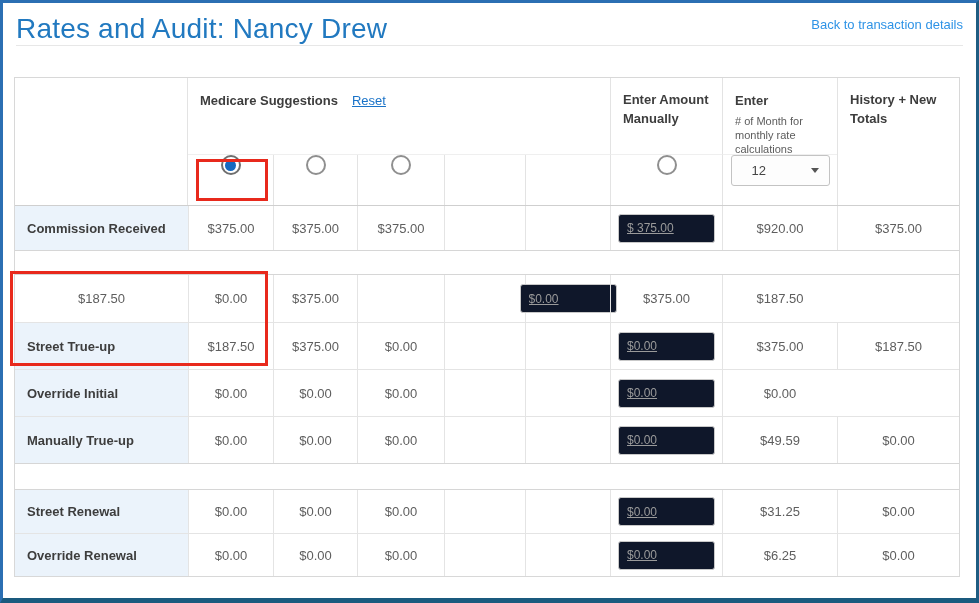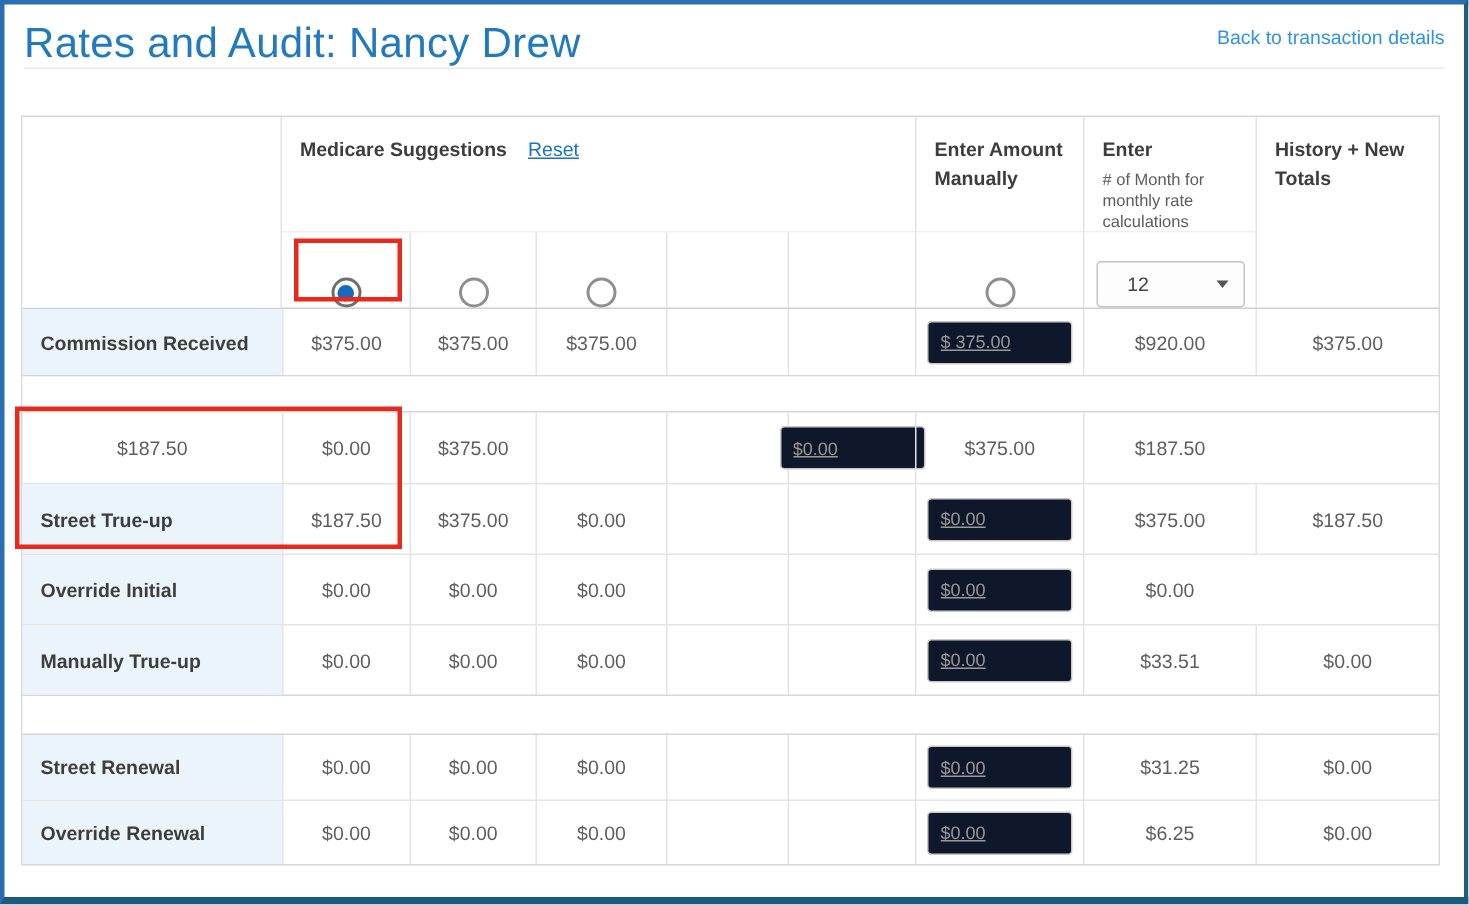--- a/index.html
+++ b/index.html
@@ -39,21 +39,21 @@
   .h-label-cell{grid-area:1/1/3/2;border-right:1px solid #e3e3e3;background:#fff;}
   .h-ms-cell{grid-area:1/2/2/7;border-bottom:1px solid #efefef;padding:13px 0 0 12px;}
   .h-enter-cell{grid-area:1/7/2/8;border-left:1px solid #e3e3e3;border-bottom:1px solid #efefef;padding:13px 10px 0 12px;}
   .h-rate-cell{grid-area:1/8/2/9;border-left:1px solid #e3e3e3;border-bottom:1px solid #efefef;padding:13px 8px 0 12px;}
   .h-history-cell{grid-area:1/9/3/10;border-left:1px solid #e3e3e3;padding:13px 14px 0 12px;}
   .h-bold{font-size:13px;font-weight:700;color:#3d3d3d;line-height:1.45;}
   .h-enter-cell .h-bold{display:block;max-width:92px;}
   .h-history-cell .h-bold{display:block;max-width:100px;}
   .reset-link{font-size:13px;color:#1a73c8;text-decoration:underline;margin-left:14px;cursor:pointer;}
   .rate-sub{display:block;margin-top:3px;font-size:11px;font-weight:400;color:#5c5c5c;line-height:1.3;max-width:82px;}
-  .r-cell{grid-row:2;display:flex;align-items:flex-end;justify-content:center;position:relative;}
+  .r-cell{grid-row:2;display:flex;align-items:flex-start;justify-content:center;position:relative;}
   .r1{grid-column:2;}.r2{grid-column:3;border-left:1px solid #e3e3e3;}
   .r3{grid-column:4;border-left:1px solid #e3e3e3;}
   .r4{grid-column:5;border-left:1px solid #e3e3e3;}
   .r5{grid-column:6;border-left:1px solid #e3e3e3;}
   .r-manual{grid-column:7;border-left:1px solid #e3e3e3;}
   .r-months{grid-column:8;border-left:1px solid #e3e3e3;}
   
   .radio{width:20px;height:20px;border:2px solid #8f8f8f;border-radius:50%;background:#fff;
     display:flex;align-items:center;justify-content:center;cursor:pointer;}
   .radio .dot{width:11px;height:11px;border-radius:50%;background:transparent;}
@@ -210,21 +210,21 @@
       <span class="label-text">Manually True-up</span>
     </div>
     <div class="cell money sval">$0.00</div>
     <div class="cell money sval">$0.00</div>
     <div class="cell money sval">$0.00</div>
     <div class="cell"></div>
     <div class="cell"></div>
     <div class="cell">
       <input class="manual-input" disabled="" placeholder="$0.00" style="">
     </div>
-    <div class="cell money rate-val">$33.51</div>
+    <div class="cell money rate-val">$49.59</div>
     <div class="cell money total-val">$0.00</div>
   </div>
         </div>
       <div class="spacer2"></div>
       <div class="section g3 sec-top">
           <div class="row">
     <div class="cell label-cell">
       <span class="label-text">Street Renewal</span>
     </div>
     <div class="cell money sval">$0.00</div>

